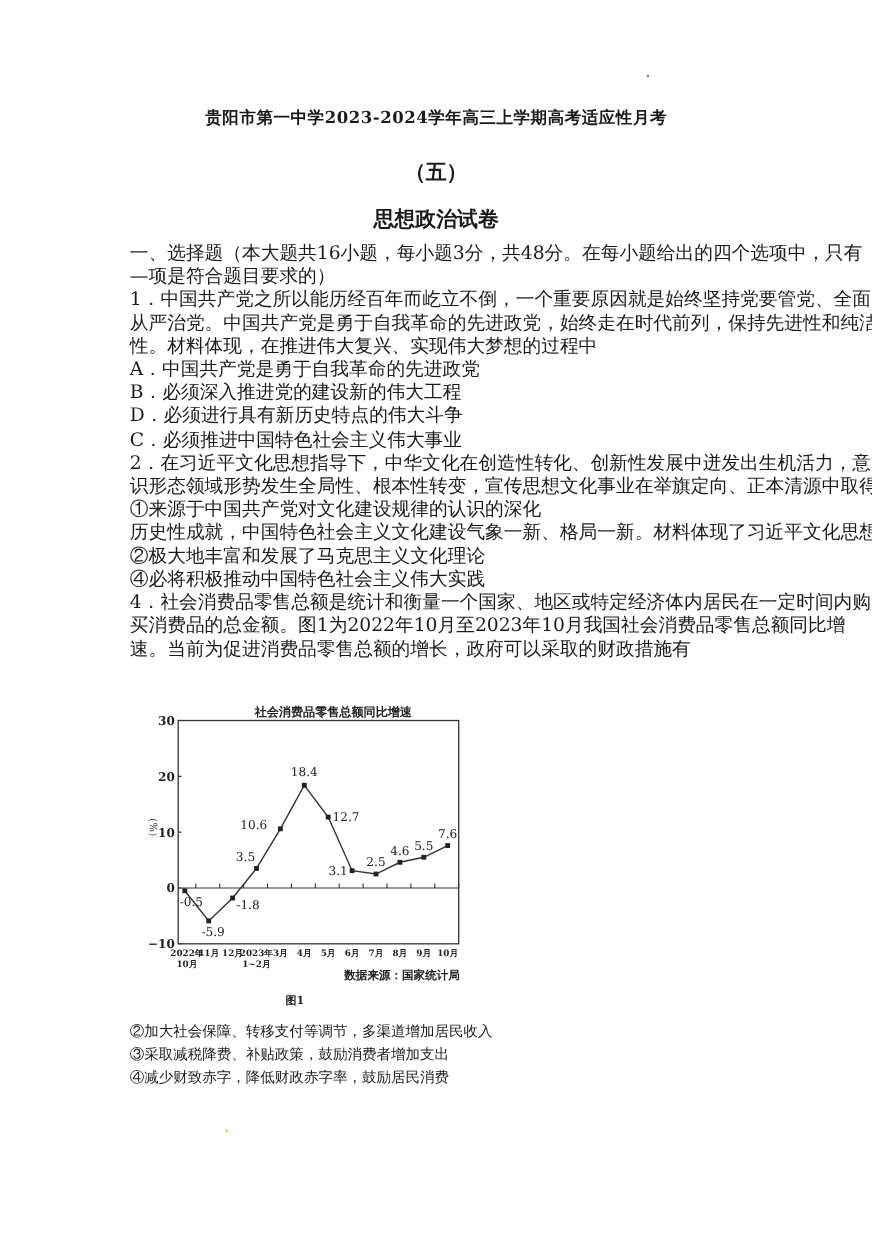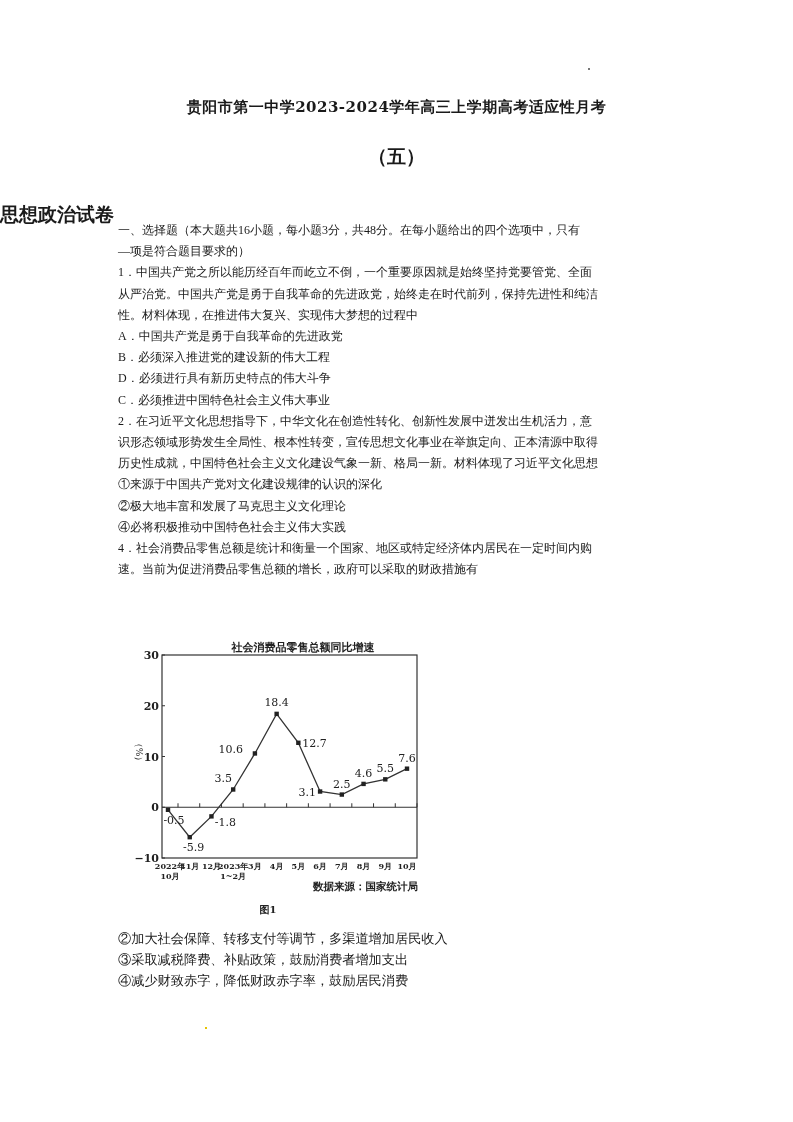--- a/index.html
+++ b/index.html
@@ -2,23 +2,23 @@
 <html><head>
 <meta charset="utf-8">
 <style>
   html, body { margin:0; padding:0; background:#ffffff; }
   body { width:793px; height:1122px; position:relative; overflow:hidden; color:#1a1a1a;
          font-family:"DejaVu Serif", "Liberation Serif", serif; }
   .title1 { position:absolute; top:98px; left:0; width:793px; text-align:center;
             font-size:15px; font-weight:bold; letter-spacing:0.5px; }
   .title2 { position:absolute; top:144px; left:0; width:793px; text-align:center;
             font-size:19px; font-weight:bold; }
-  .title3 { position:absolute; top:186px; left:0; width:793px; text-align:left;
-            font-size:19px; font-weight:bold;margin-top:16px; }
-  .body { position:absolute; left:118px; top:220px; width:566px; font-size:12px; line-height:21.2px;font-family:Liberation Serif, serif; }
+  .title3 { position:absolute; top:186px; left:0; width:793px; text-align:center;
+            font-size:19px; font-weight:bold; }
+  .body { position:absolute; left:118px; top:220px; width:566px; font-size:17px; line-height:21.2px; }
   .body p { margin:0; white-space:nowrap; }
   .chart-wrap { position:absolute; left:118px; top:640px; width:330px; height:280px; }
   .after { position:absolute; left:118px; top:928px; width:566px; font-size:13.2px; line-height:21.2px; }
   .after p { margin:0; white-space:nowrap; }
   .dot { position:absolute; width:2px; height:2px; background:#777; }
   svg text { font-family:"DejaVu Serif", "Liberation Serif", serif; fill:#222; }
 </style>
 </head>
 <body>
 
@@ -35,26 +35,27 @@
   <p>1．中国共产党之所以能历经百年而屹立不倒，一个重要原因就是始终坚持党要管党、全面</p>
   <p>从严治党。中国共产党是勇于自我革命的先进政党，始终走在时代前列，保持先进性和纯洁</p>
   <p>性。材料体现，在推进伟大复兴、实现伟大梦想的过程中</p>
   <p>A．中国共产党是勇于自我革命的先进政党</p>
   <p>B．必须深入推进党的建设新的伟大工程</p>
   <p>D．必须进行具有新历史特点的伟大斗争</p>
   <p>C．必须推进中国特色社会主义伟大事业</p>
 
   <p>2．在习近平文化思想指导下，中华文化在创造性转化、创新性发展中迸发出生机活力，意</p>
   <p>识形态领域形势发生全局性、根本性转变，宣传思想文化事业在举旗定向、正本清源中取得</p>
+  <p>①来源于中国共产党对文化建设规律的认识的深化</p>
   <p>历史性成就，中国特色社会主义文化建设气象一新、格局一新。材料体现了习近平文化思想</p>
-  <p>①来源于中国共产党对文化建设规律的认识的深化</p>
   <p>②极大地丰富和发展了马克思主义文化理论</p>
   <p>④必将积极推动中国特色社会主义伟大实践</p>
 
   <p>4．社会消费品零售总额是统计和衡量一个国家、地区或特定经济体内居民在一定时间内购</p>
+  <p>买消费品的总金额。图1为2022年10月至2023年10月我国社会消费品零售总额同比增</p>
   <p>速。当前为促进消费品零售总额的增长，政府可以采取的财政措施有</p>
 </div>
 
 <div class="chart-wrap">
   <svg id="chart" width="330" height="280" viewBox="0 0 330 280">
     <text id="chart-title" x="185" y="11" text-anchor="middle" font-size="11" font-weight="bold">社会消费品零售总额同比增速</text>
     <rect x="44" y="15" width="255" height="203" fill="none" stroke="#333" stroke-width="1.2"></rect>
     <g id="yticks">
         <line x1="44" x2="47" y1="218" y2="218" stroke="#333"></line>
         <text x="41" y="222" text-anchor="end" font-size="11" font-weight="bold">−10</text>

